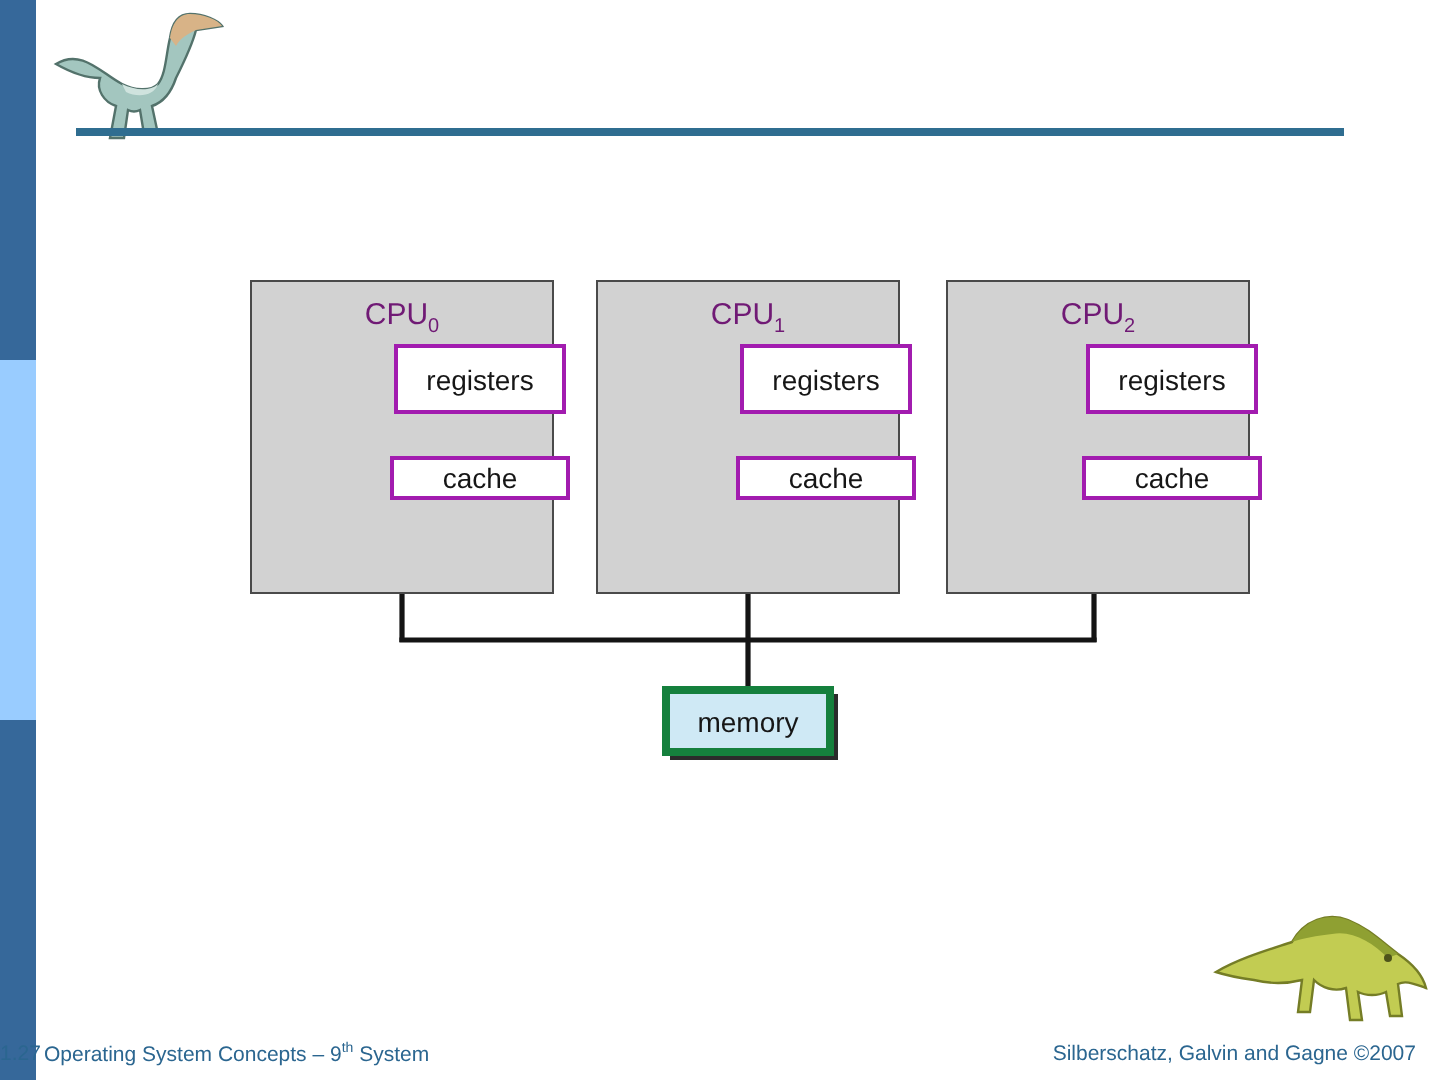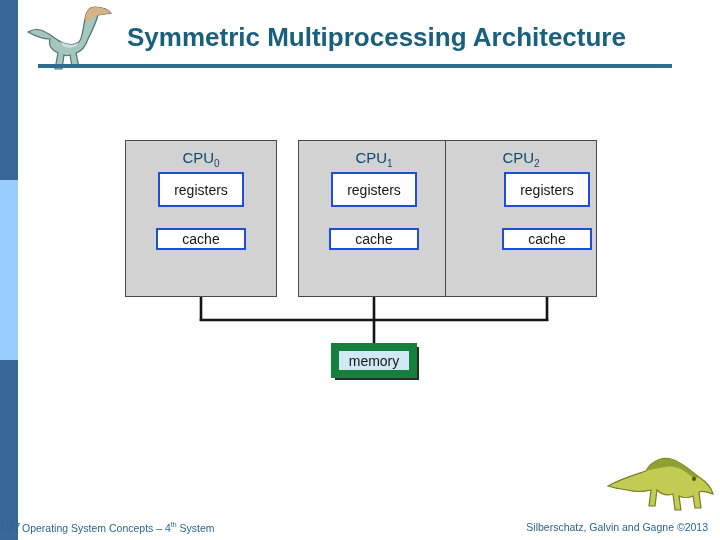--- a/index.html
+++ b/index.html
@@ -37,45 +37,45 @@
   .diagram { position: absolute; left: 0; top: 0; width: 720px; height: 540px; }
   .connectors { position: absolute; left: 0; top: 0; width: 720px; height: 540px; }
 
   .cpu-box {
     position: absolute; top: 140px; width: 152px; height: 157px;
     background: #d2d2d2; border: 1px solid #4a4a4a;
     text-align: center;
   }
   .cpu-box-0 { left: 125px; }
   .cpu-box-1 { left: 298px; }
-  .cpu-box-2 { left: 445px; }
+  .cpu-box-2 { left: 473px; }
   .cpu-label {
     display: inline-block; margin-top: 8px;
-    font-size: 15px; color: #0c4a6e;
+    font-size: 15px; color: #701a75;
   }
   .cpu-label sub { font-size: 10px; line-height: 0; }
 
   .inner-box {
     position: absolute;
-    background: #ffffff; border: 2px solid #1d4ed8;
+    background: #ffffff; border: 2px solid #a21caf;
     text-align: center; font-size: 14px; color: #161616;
-    display: flex; align-items: center; justify-content: center;
+    display: flex; align-items: center; justify-content: center; margin-left: 39px;
   }
   .reg-box   { top: 172px; width: 86px; height: 35px; }
   .reg-box-0 { left: 158px; }
   .reg-box-1 { left: 331px; }
   .reg-box-2 { left: 504px; }
   .cache-box   { top: 228px; width: 90px; height: 22px; }
   .cache-box-0 { left: 156px; }
   .cache-box-1 { left: 329px; }
   .cache-box-2 { left: 502px; }
 
   .memory-box {
     position: absolute; left: 331px; top: 343px; width: 86px; height: 35px;
-    background: #cfe9f5; border: 8px solid #15803d;
+    background: #cfe9f5; border: 4px solid #15803d;
     box-shadow: 3px 3px 0 -1px #2b2b2b;
     display: flex; align-items: center; justify-content: center;
     font-size: 14px; color: #161616;
   }
 
   
   .footer { position: absolute; left: 0; top: 517px; width: 720px; height: 20px;
             font-size: 10.5px; color: #2b6690; }
   .footer-left  { position: absolute; left: 22px; top: 4px; white-space: nowrap; }
   .footer-left sup { font-size: 7px; }
@@ -97,21 +97,20 @@
 
   <svg class="dino-logo" viewBox="0 0 92 72" aria-hidden="true">
     <path d="M3,31 C16,23 26,36 36,41 C42,44 50,45 54,41 C58,36 58,26 60,18
              C61,11 64,6 70,6 C77,6 84,9 86,12 L73,14 C71,22 67,30 63,38
              C61,44 57,50 51,52 L54,66 L47,66 L45,54 C43,55 41,55 39,54
              L37,68 L30,68 L33,52 C27,50 23,44 25,38 C18,38 10,35 3,31 Z" fill="#a3c6bf" stroke="#53726b" stroke-width="1.2"></path>
     <path d="M60,18 C61,11 64,6 70,6 C77,6 84,9 86,12 L73,14 C69,16 65,18 63,22 Z" fill="#d8b387" stroke="none"></path>
     <path d="M36,41 C42,44 50,45 54,41 C52,47 44,48 38,45 Z" fill="#cfe3de" stroke="none"></path>
   </svg>
 
-  <div class="title">Symmetric Multiprocessing Architecture</div>
   <div class="title-rule"></div>
 
   <div class="diagram">
 
     <svg class="connectors" viewBox="0 0 720 540" aria-hidden="true">
 
       <line x1="201" y1="207" x2="201" y2="229" stroke="#141414" stroke-width="2.6"></line>
       <line x1="374" y1="207" x2="374" y2="229" stroke="#141414" stroke-width="2.6"></line>
       <line x1="547" y1="207" x2="547" y2="229" stroke="#141414" stroke-width="2.6"></line>
 
@@ -141,23 +140,23 @@
     <div class="inner-box reg-box reg-box-2">registers</div>
 
     <div class="inner-box cache-box cache-box-0">cache</div>
     <div class="inner-box cache-box cache-box-1">cache</div>
     <div class="inner-box cache-box cache-box-2">cache</div>
 
     <div class="memory-box">memory</div>
   </div>
 
   <div class="footer">
-    <span class="footer-left"><span>Operating System Concepts – 4</span><sup>th</sup><span> System</span></span>
+    <span class="footer-left"><span>Operating System Concepts – 9</span><sup>th</sup><span> System</span></span>
     <span class="footer-center">1.27</span>
-    <span class="footer-right">Silberschatz, Galvin and Gagne ©2013</span>
+    <span class="footer-right">Silberschatz, Galvin and Gagne ©2007</span>
   </div>
 
   <svg class="dino-footer" viewBox="0 0 112 72" aria-hidden="true">
     <path d="M2,40 C14,33 28,29 40,25 C46,14 58,10 68,14 C78,18 85,25 93,31
              C99,35 105,40 107,48 C101,46 97,44 93,46 L95,62 L89,62 L87,50
              C83,52 77,52 73,50 L75,64 L69,64 L67,48 C61,50 55,48 51,44
              L49,60 L43,60 L45,44 C37,46 29,46 21,44 C14,43 8,42 2,40 Z" fill="#c2cc52" stroke="#757d26" stroke-width="1.2"></path>
     <path d="M40,25 C46,14 58,10 68,14 C78,18 85,25 93,31 L88,33
              C80,25 70,19 60,21 C52,22 46,23 40,25 Z" fill="#8fa032"></path>
     <circle cx="88" cy="33" r="2" fill="#4d531a"></circle>

